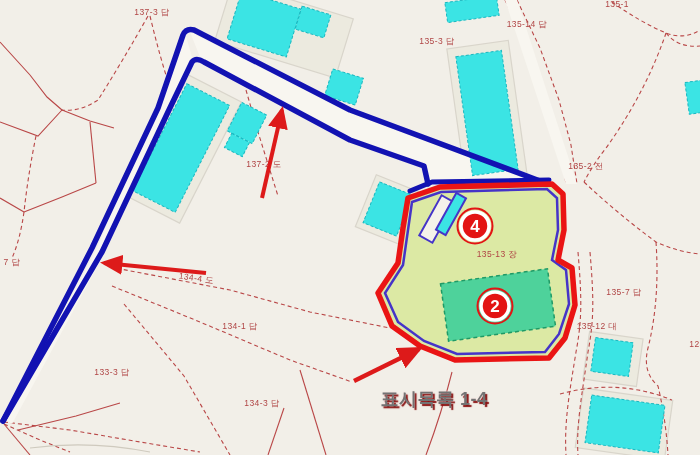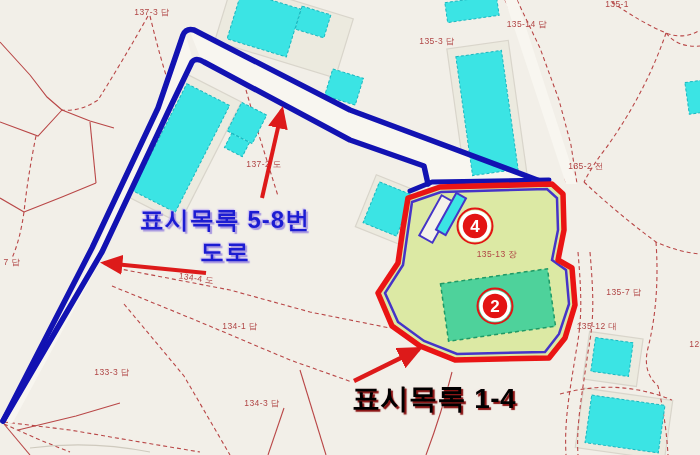--- a/index.html
+++ b/index.html
@@ -18,22 +18,22 @@
   .arrow{stroke:#dd1a1a;fill:none;stroke-linecap:butt;}
   .plbl{fill:#b04545;font-size:8.5px;letter-spacing:.4px;text-anchor:middle;font-family:"Liberation Sans",sans-serif;}
   .mnum{font-family:"Liberation Sans",sans-serif;}
   .lbl{position:absolute;font-weight:bold;text-align:center;pointer-events:none;}
   .lbl-blue{
     left:93px;top:204px;width:264px;font-size:24px;line-height:32px;
     color:#1c1cd2;letter-spacing:1px;
     text-shadow:2px 2px 1px #a898e0,-1px -1px 1px #cabcf2,0 0 3px #c8bcf0;
   }
   .lbl-red{
-    left:262px;top:385px;width:344px;font-size:28px;line-height:28px;
-    color:#000000;letter-spacing:0.5px;
+    left:262px;top:385px;width:344px;font-size:18px;line-height:28px;
+    color:#737373;letter-spacing:0.5px;
     text-shadow:2px 2px 1px #8a1212,0 0 2px #f5d5d5;
   }
 </style>
 </head>
 <body>
 
 <div class="stage">
 
   <svg width="700" height="455" viewBox="0 0 700 455">
     <defs>
@@ -152,22 +152,18 @@
       <circle r="14" fill="#e31414" stroke="#ffffff" stroke-width="3.5"></circle>
       <text class="mnum" y="6" text-anchor="middle" font-size="17" font-weight="bold" fill="#ffffff">4</text>
     </g>
     <g transform="translate(495,306)">
       <circle r="17.5" fill="none" stroke="#e31414" stroke-width="2"></circle>
       <circle r="14" fill="#e31414" stroke="#ffffff" stroke-width="3.5"></circle>
       <text class="mnum" y="6" text-anchor="middle" font-size="17" font-weight="bold" fill="#ffffff">2</text>
     </g>
   </svg>
 
-  <div class="lbl lbl-blue">
-    <div>표시목록 5-8번</div>
-    <div>도로</div>
-  </div>
 
   <div class="lbl lbl-red">
     <div>표시목록 1-4</div>
   </div>
 
 </div>
 
 </body></html>

